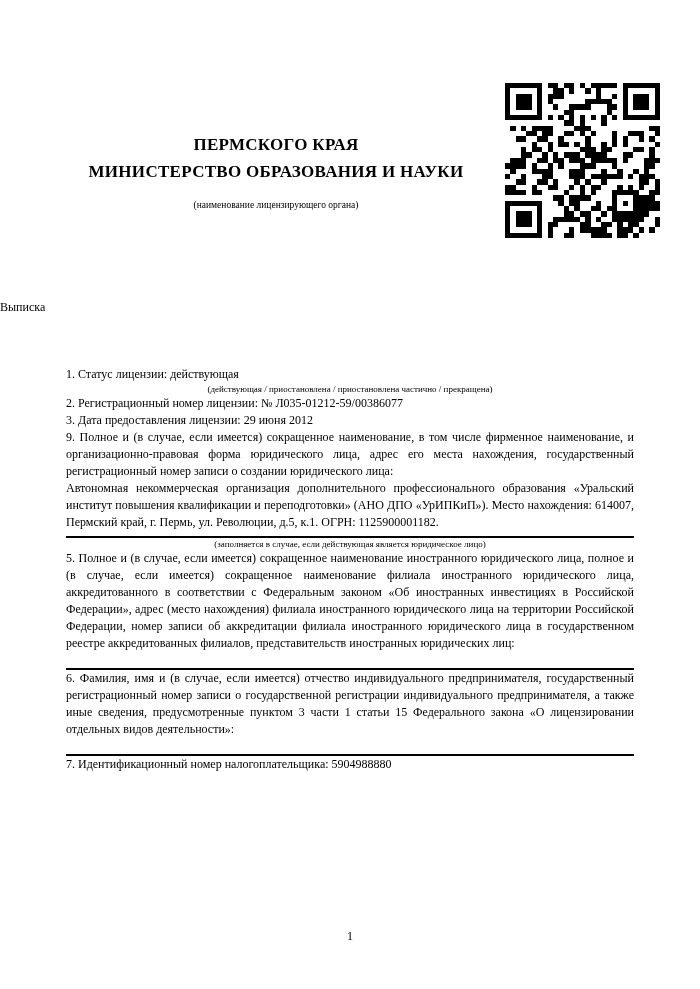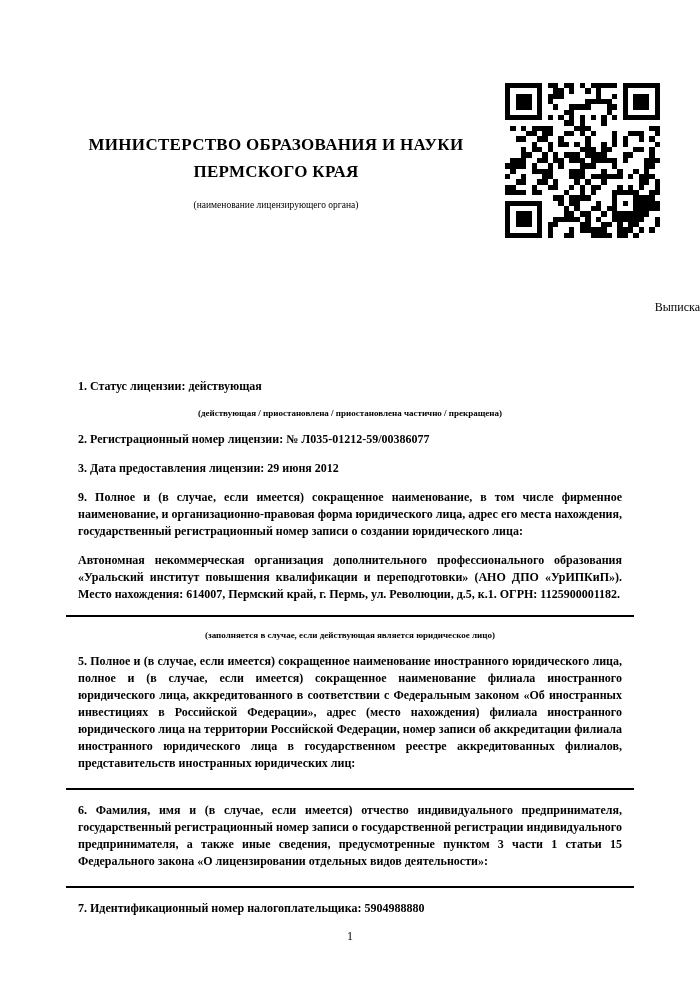--- a/index.html
+++ b/index.html
@@ -19,27 +19,27 @@
     font-weight:bold;font-size:17px;line-height:27px;letter-spacing:.3px;
   }
   .header-caption{
     font-size:9.5px;line-height:12px;margin-top:14px;
   }
   .qr{
     position:absolute;left:505px;top:83px;width:155px;height:155px;
   }
   .title-block{
     position:absolute;left:0;top:299px;width:700px;
-    text-align:right;font-size:12px;line-height:17px;
+    text-align:left;font-size:12px;line-height:17px;
   }
   .content{
     position:absolute;left:66px;top:366px;width:568px;
     font-size:12px;line-height:17px;
   }
-  .content p{margin:12px;font-weight:bold;}
+  .content p{margin:0;}
   .justify{text-align:justify;}
   .caption{
     font-size:9px;line-height:12px;text-align:center;margin-top:1px;
   }
   .cap-item1{margin-top:2px;}
   .rule{
     border:0;border-top:2px solid #000;height:0;margin:0;
   }
   .mt-item2{margin-top:24px;}
   .mt-item3{margin-top:15px;}
@@ -54,22 +54,22 @@
     position:absolute;left:0;top:928px;width:700px;
     text-align:center;font-size:12px;line-height:16px;
   }
 </style>
 </head>
 <body>
 
 <div class="page">
 
   <div class="header-block">
+    <div class="header-line">ПЕРМСКОГО КРАЯ</div>
     <div class="header-line">МИНИСТЕРСТВО ОБРАЗОВАНИЯ И НАУКИ</div>
-    <div class="header-line">ПЕРМСКОГО КРАЯ</div>
     <div class="header-caption">(наименование лицензирующего органа)</div>
   </div>
 
   <div class="qr"><svg width="155" height="155" viewBox="0 0 155 155" shape-rendering="crispEdges" fill="#000000">
         <rect x="0.00" y="0.00" width="5.34" height="5.34"></rect>
         <rect x="5.34" y="0.00" width="5.34" height="5.34"></rect>
         <rect x="10.69" y="0.00" width="5.34" height="5.34"></rect>
         <rect x="16.03" y="0.00" width="5.34" height="5.34"></rect>
         <rect x="21.38" y="0.00" width="5.34" height="5.34"></rect>
         <rect x="26.72" y="0.00" width="5.34" height="5.34"></rect>

